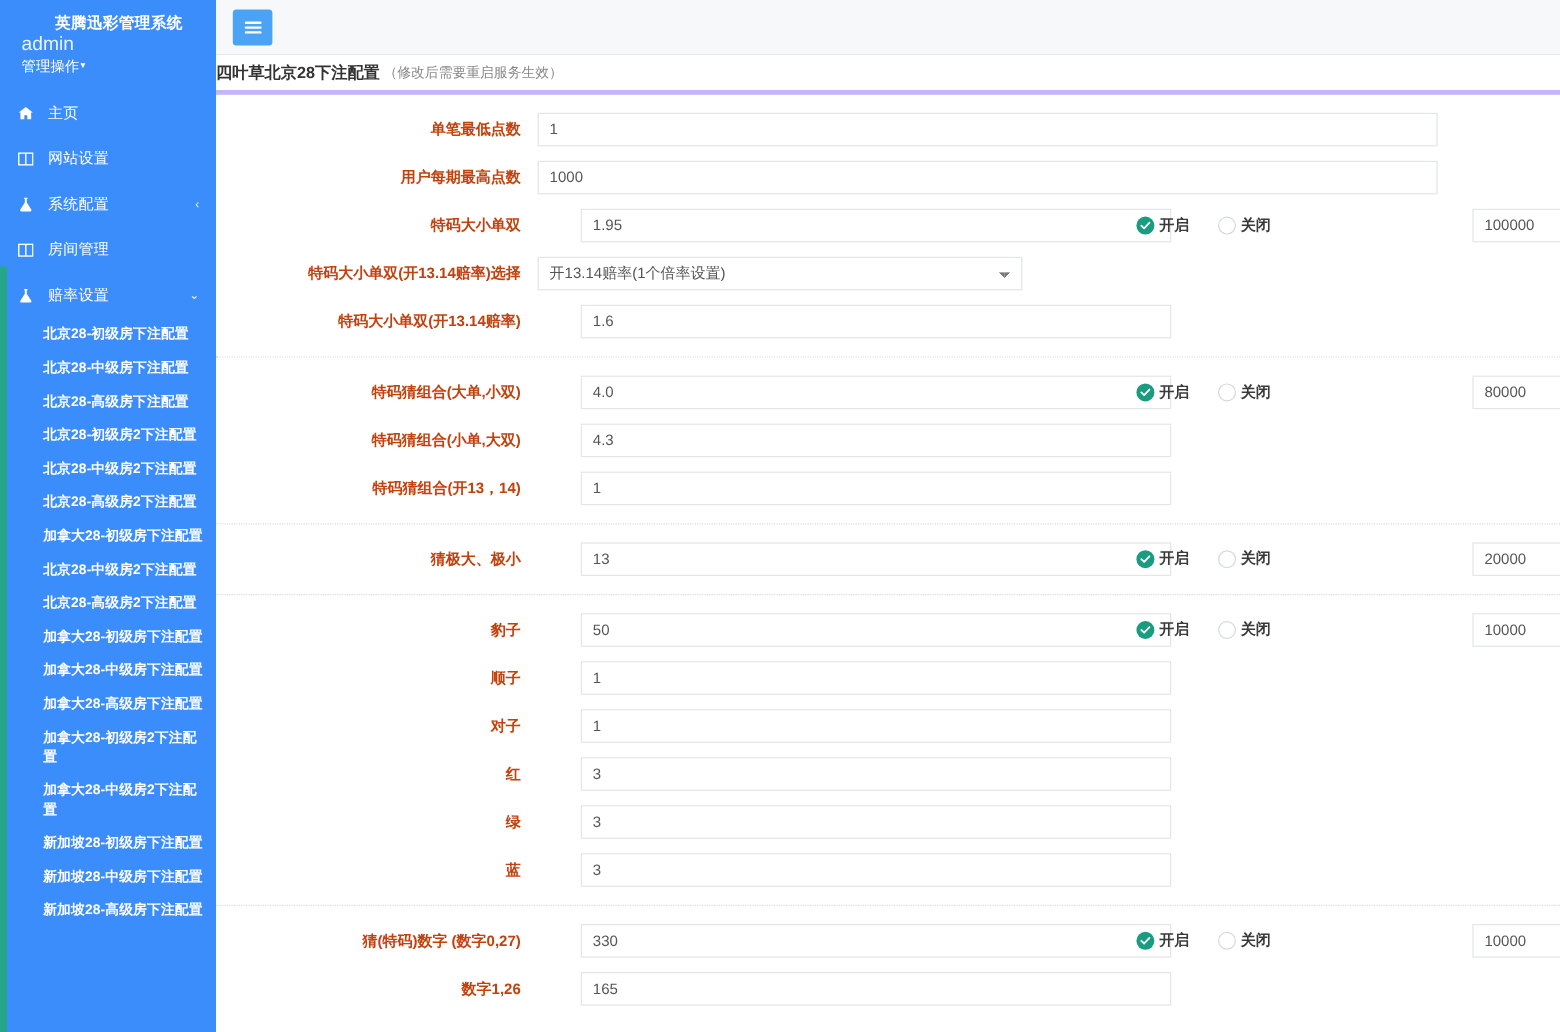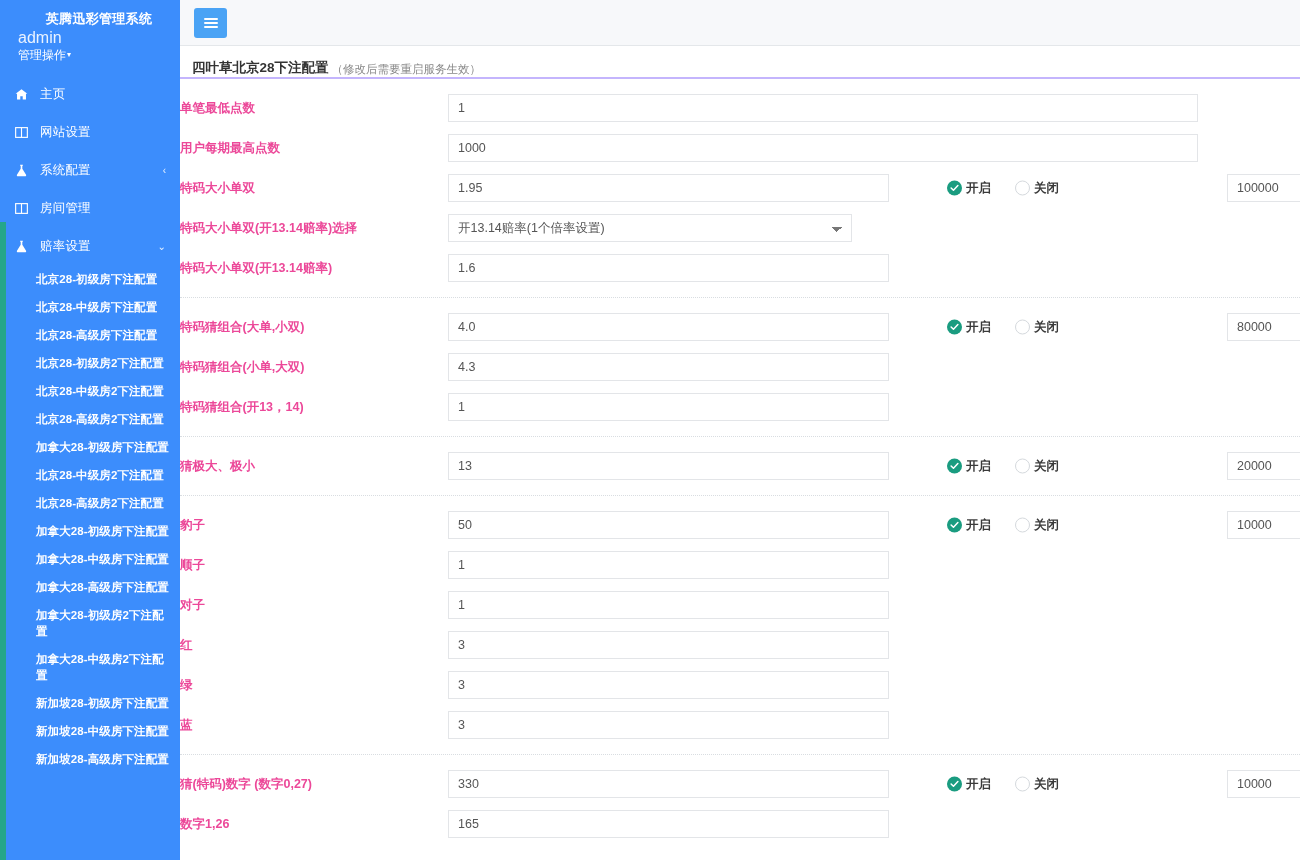--- a/index.html
+++ b/index.html
@@ -75,47 +75,47 @@
     display: flex; align-items: center; padding-left: 14px;
   }
   .ham-btn {
     width: 33px; height: 30px; background: #4aa3f5; border: none; border-radius: 3px;
     display: flex; align-items: center; justify-content: center; cursor: pointer;
   }
   .ham-btn .bars { display: block; width: 14px; }
   .ham-btn .bars i { display: block; height: 2px; background: #fff; margin: 2px 0; border-radius: 1px; }
 
   .page-head {
-    height: 33px; display: flex; align-items: flex-end;
-    padding-left: 12px; border-bottom: 2px solid #c4b5fd;
+    height: 33px; display: flex; align-items: center;
+    padding-left: 0; border-bottom: 4px solid #c4b5fd;
     background: #ffffff;
   }
   .page-title { font-size: 13.5px; color: #333; font-weight: bold; }
   .page-sub { font-size: 11.5px; color: #888; margin-left: 3px; }
 
   .form-area { padding-top: 9px; }
 
   .form-row {
     display: flex; align-items: center;
     height: 40px;
     position: relative;
   }
   .row-label {
     width: 268px; min-width: 268px;
-    padding-right: 14px;
-    font-size: 12.5px; color: #ec4899; font-weight: bold;
+    text-align: right; padding-right: 14px;
+    font-size: 12.5px; color: #c2410c; font-weight: bold;
   }
   .row-input {
     height: 28px; border: 1px solid #e3e5e8; background: #fff;
     font-size: 12.5px; color: #555; padding: 0 9px; outline: none;
     font-family: "Liberation Sans", sans-serif;
   }
   .row-input::placeholder { color: #b9bdc2; }
   .w-wide { width: 750px; }
-  .w-mid  { width: 441px; }
+  .w-mid  { width: 492px; margin-left: 36px; }
   .row-select {
     width: 404px; height: 28px;
     border: 1px solid #e3e5e8; background: #fff;
     font-size: 12.5px; color: #555; padding: 0 9px;
     outline: none; appearance: none; -webkit-appearance: none;
     font-family: "Liberation Sans", sans-serif;
     background-image:
       linear-gradient(45deg, transparent 50%, #777 50%),
       linear-gradient(135deg, #777 50%, transparent 50%);
     background-position: calc(100% - 14px) 12px, calc(100% - 9px) 12px;

